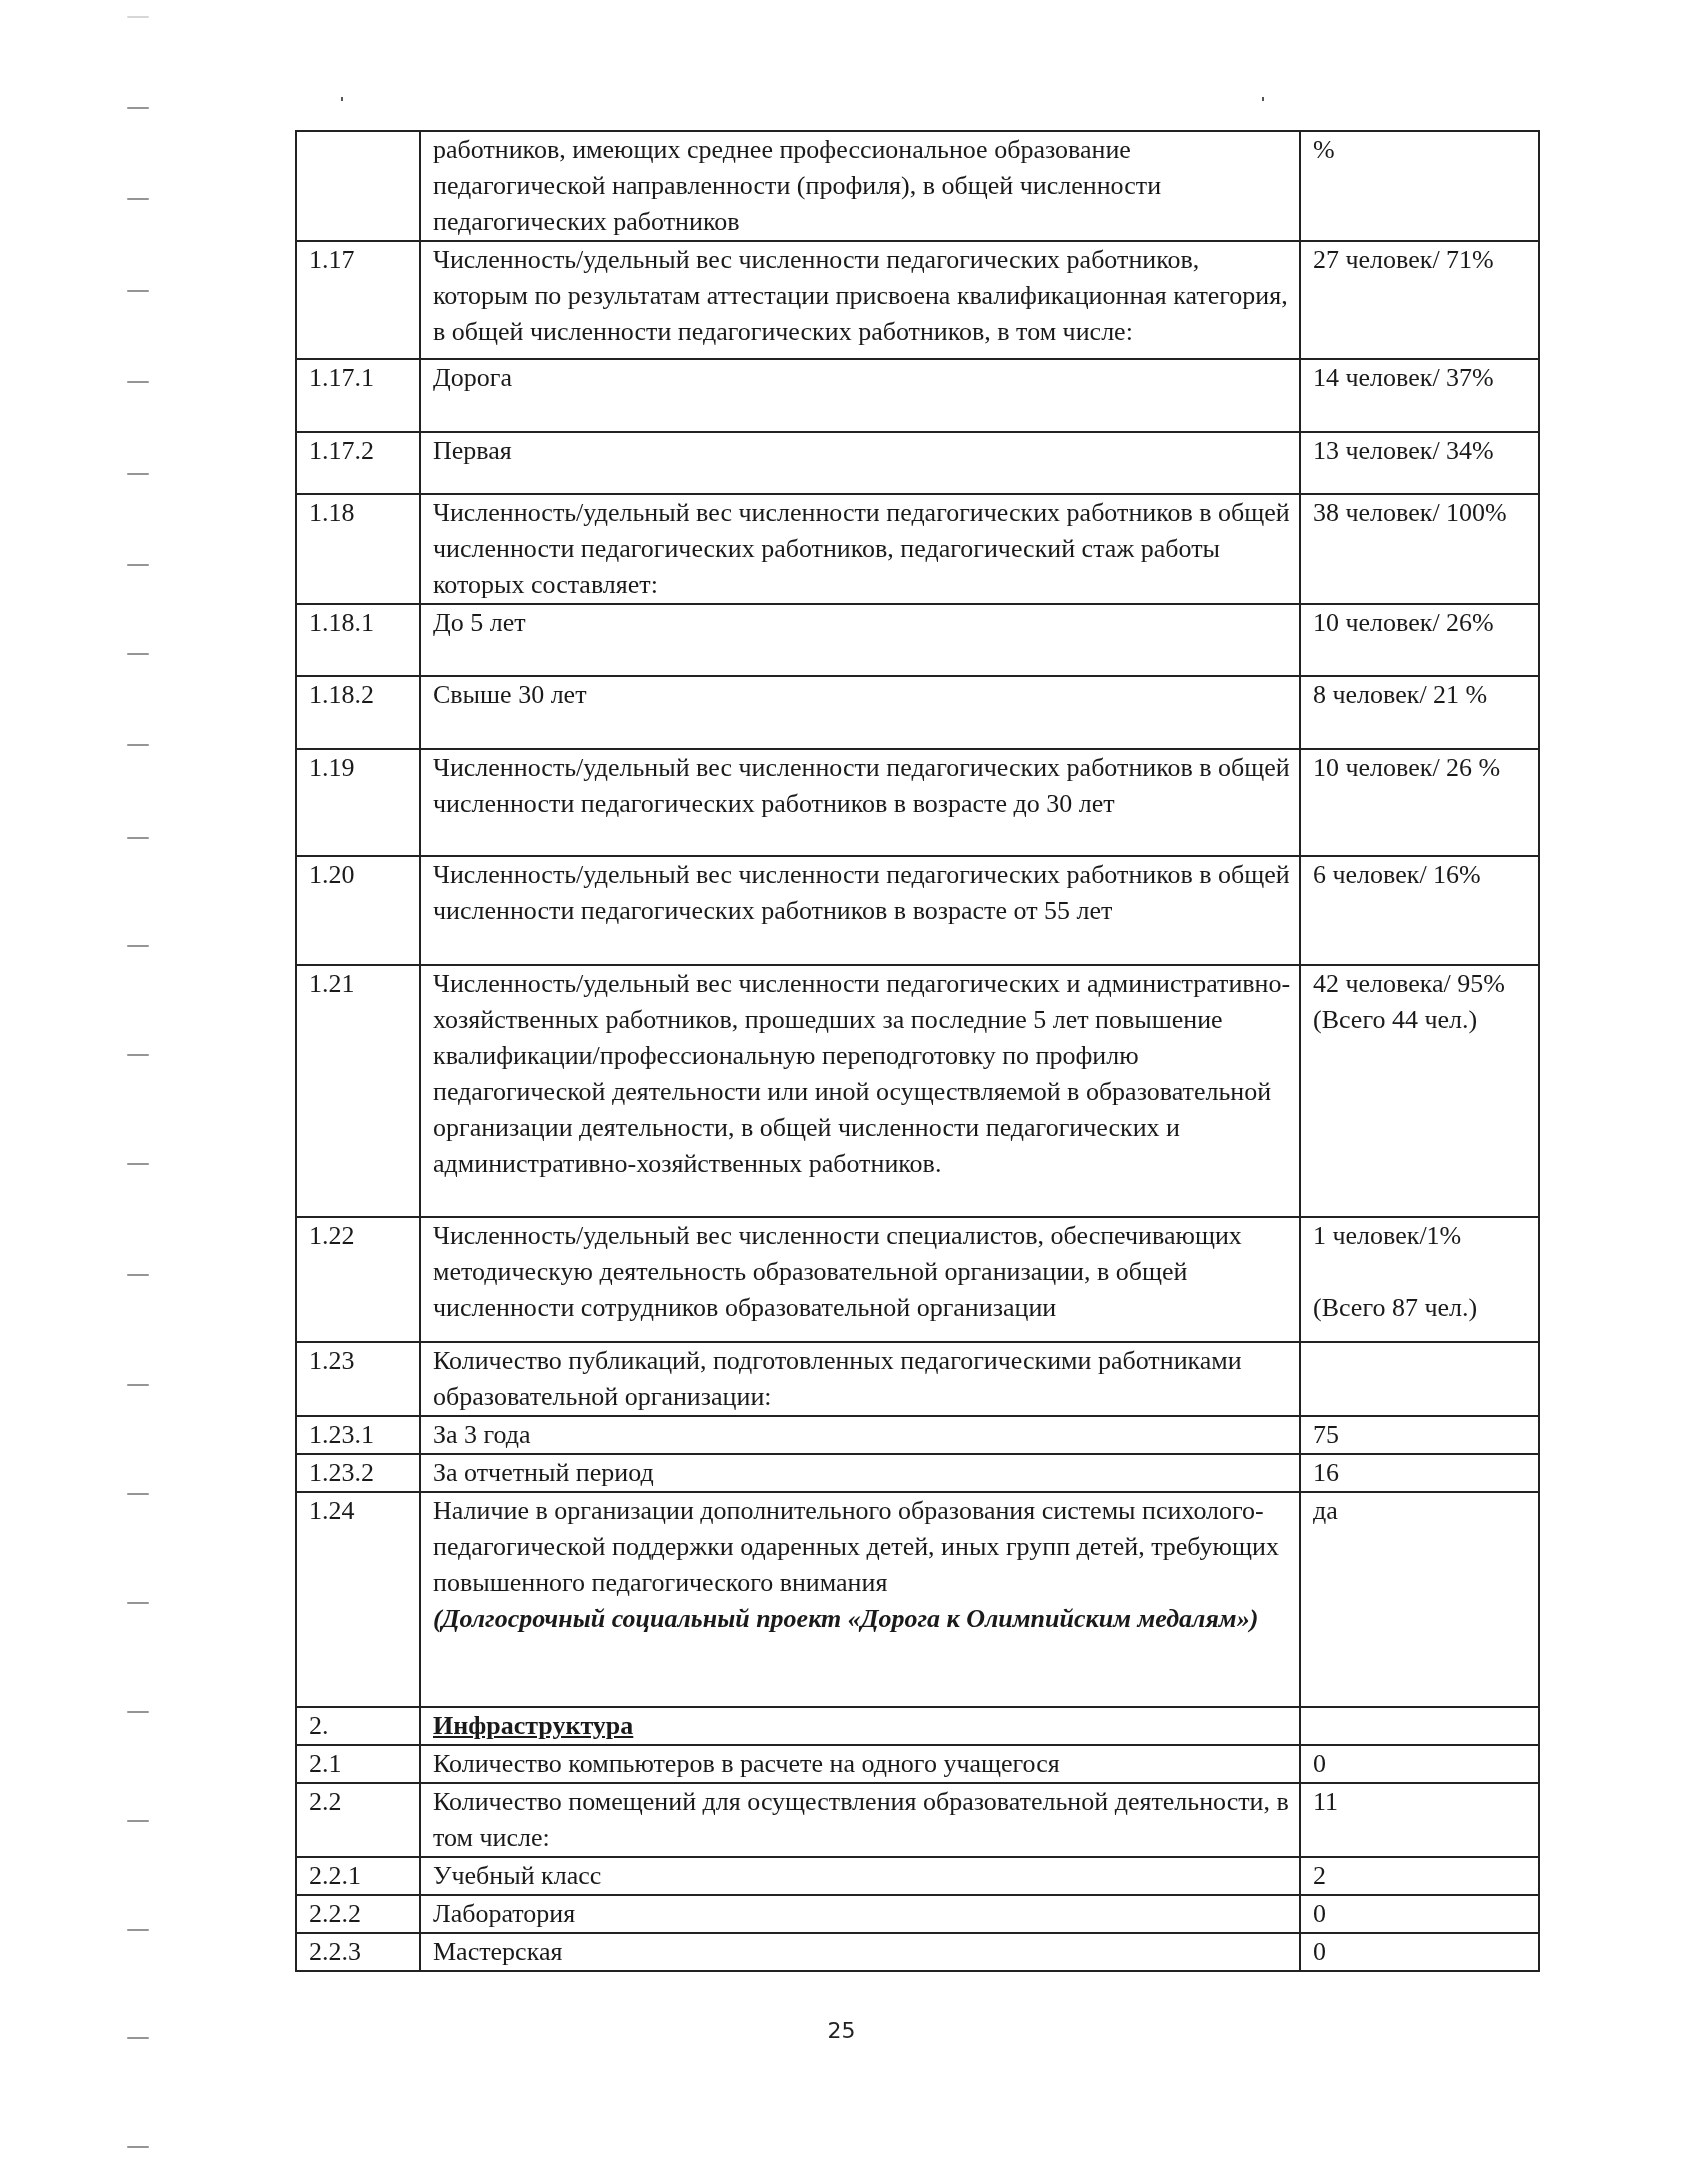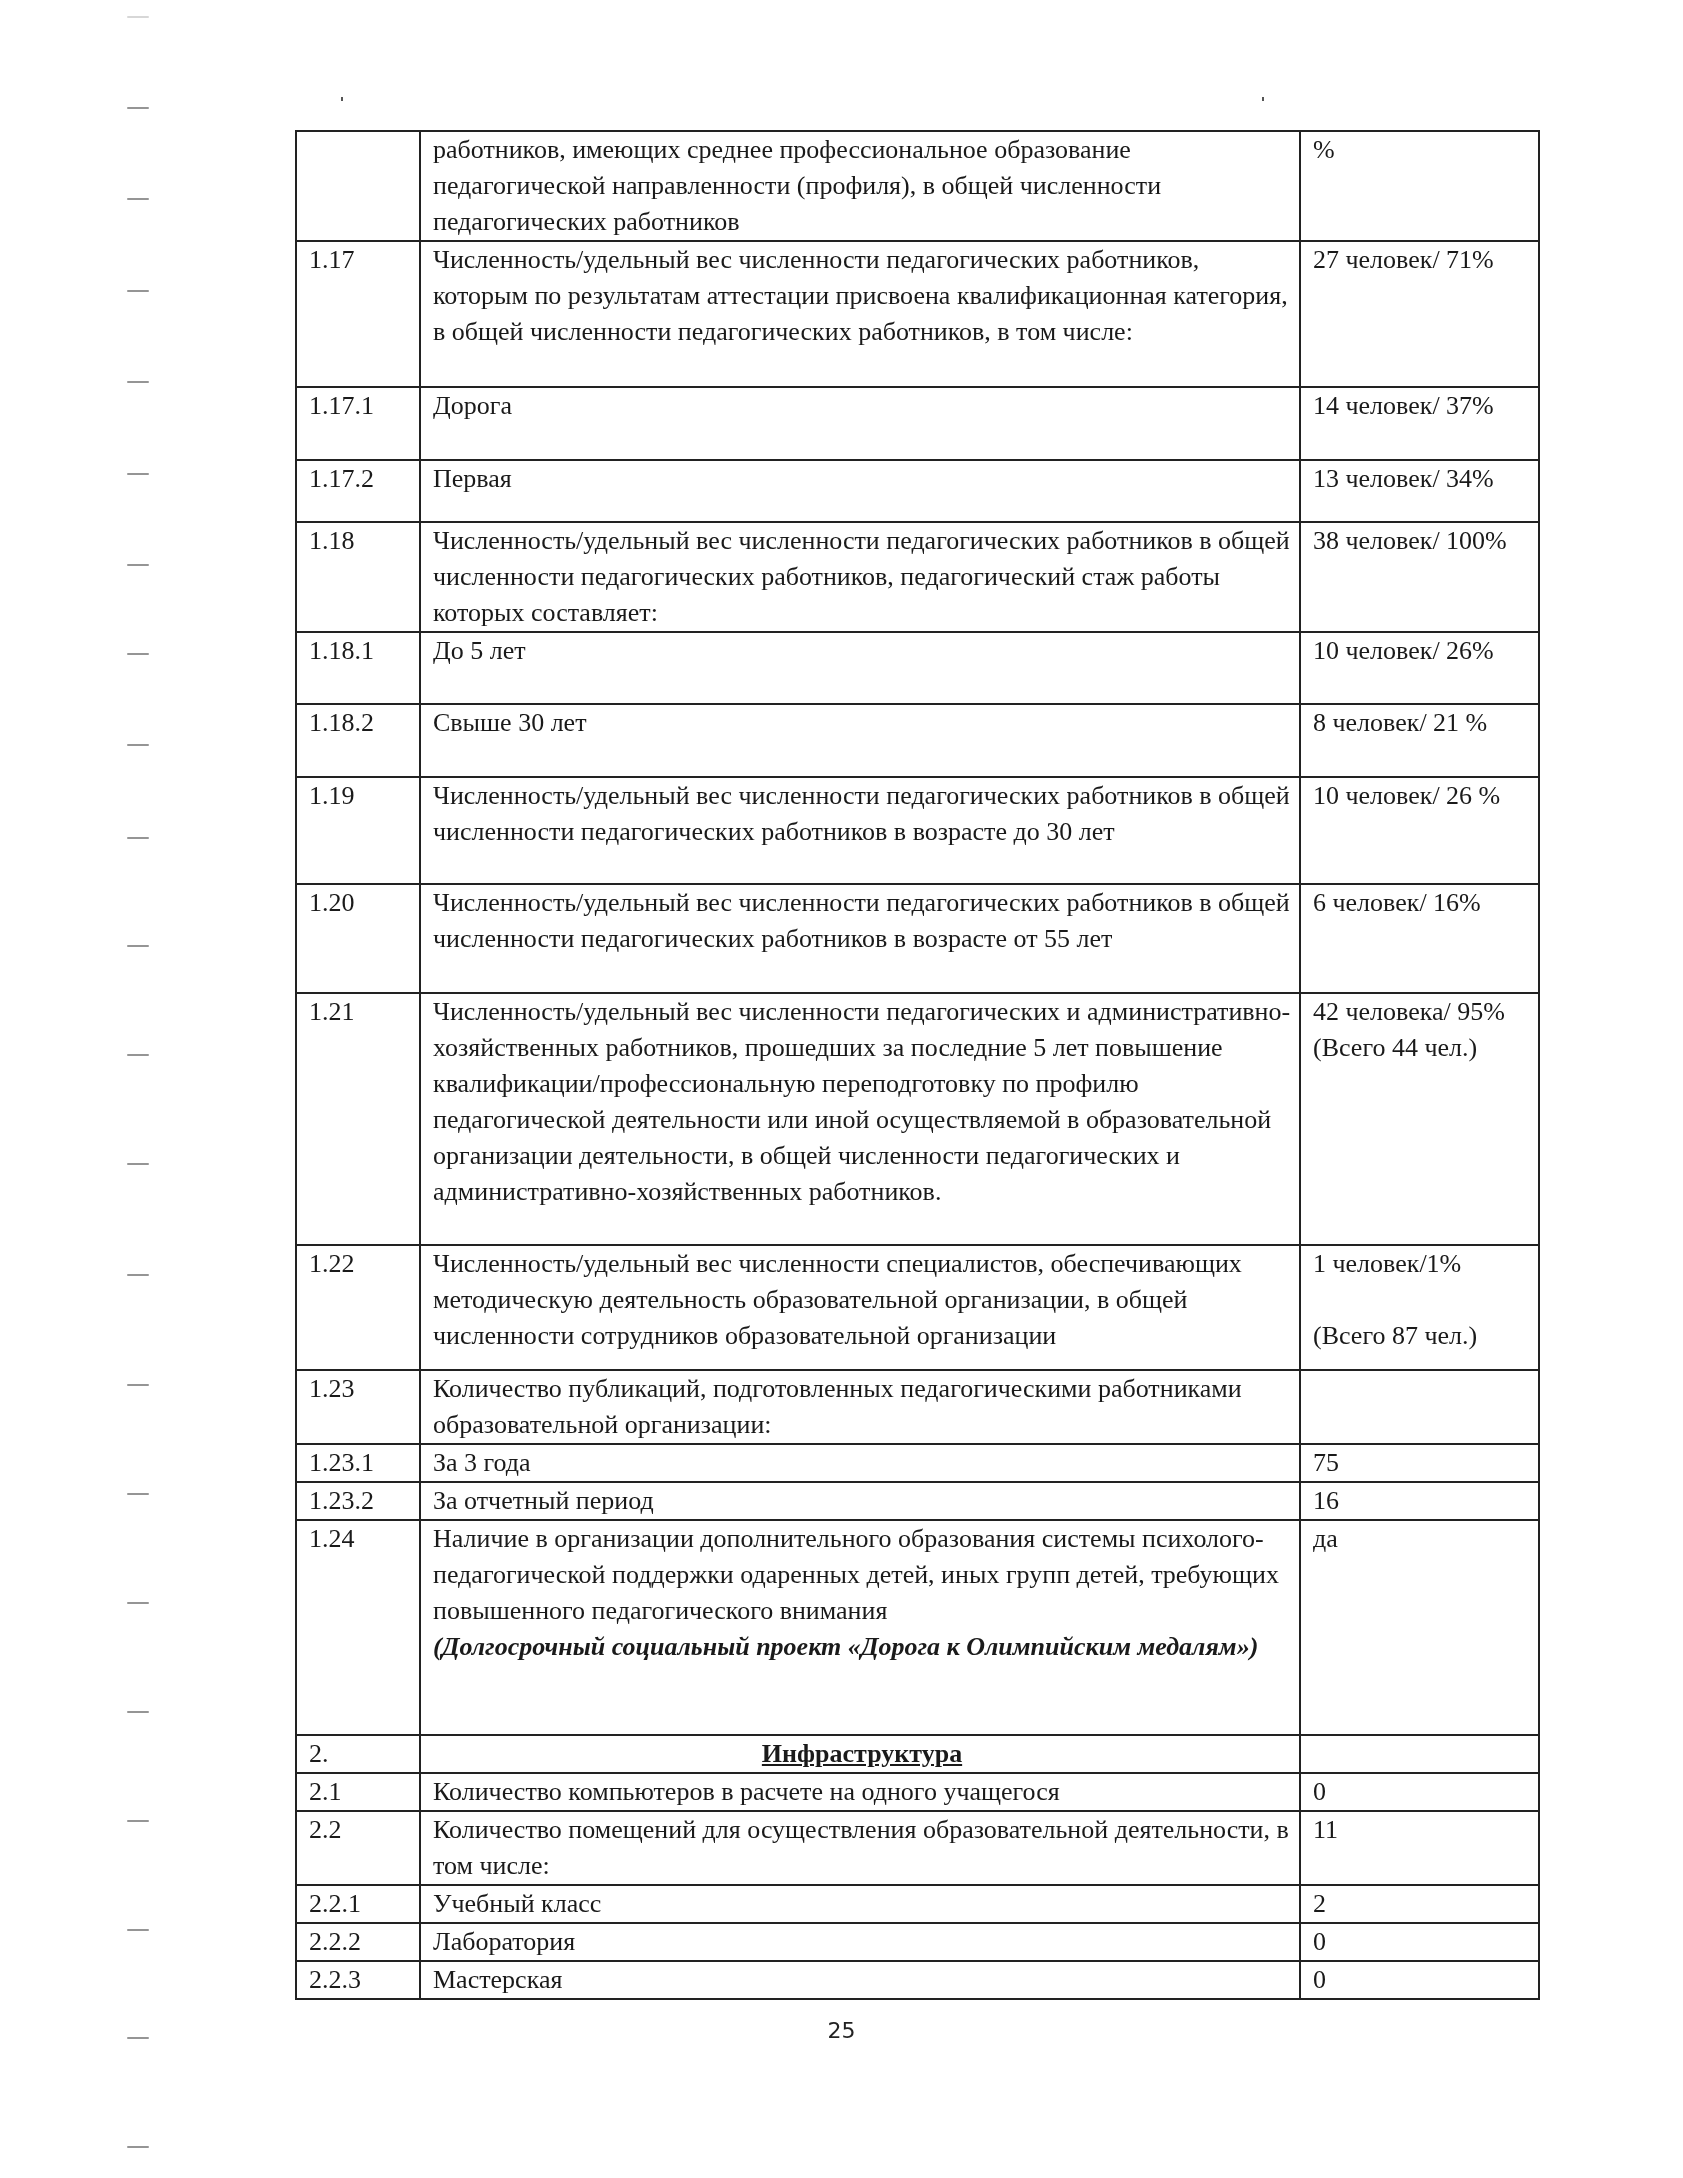--- a/index.html
+++ b/index.html
@@ -22,21 +22,21 @@
       border: 2px solid #222; vertical-align: top;
       padding: 0 8px 0 12px;
     }
     col.c-num { width: 124px; }
     col.c-desc { width: 880px; }
     col.c-val { width: 239px; }
     td.num { padding-left: 10px; }
     td.val { padding-left: 12px; }
     .desc-line { display: block; }
     .note { font-weight: bold; font-style: italic; display: block; }
-    .section-title { text-align: center; font-weight: bold; text-decoration: underline; }
+    .section-title { font-weight: bold; text-decoration: underline; }
     .val-extra { display: block; }
     .val-extra-2 { display: block; margin-top: 36px; }
 
     .page-number {
       position: absolute; left: 0; width: 1683px; top: 2018px; text-align: center;
       font-family: "DejaVu Sans", "Liberation Sans", sans-serif; font-size: 22px; color: #222;
     }
   </style>
 </head>
 <body>
@@ -73,21 +73,21 @@
       <col class="c-num">
       <col class="c-desc">
       <col class="c-val">
     </colgroup>
   <tbody>
     <tr style="height:109px">
       <td class="num"></td>
       <td>работников, имеющих среднее профессиональное образование педагогической направленности (профиля), в общей численности педагогических работников</td>
       <td class="val">%</td>
     </tr>
-    <tr style="height:146px">
+    <tr style="height:118px">
       <td class="num">1.17</td>
       <td>Численность/удельный вес численности педагогических работников, которым по результатам аттестации присвоена квалификационная категория, в общей численности педагогических работников, в том числе:</td>
       <td class="val">27 человек/ 71%</td>
     </tr>
     <tr style="height:73px">
       <td class="num">1.17.1</td>
       <td>Дорога</td>
       <td class="val">14 человек/ 37%</td>
     </tr>
     <tr style="height:62px">

